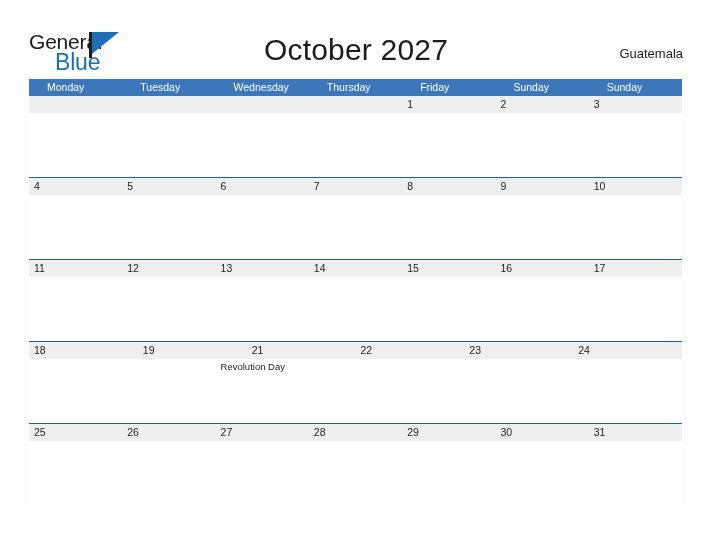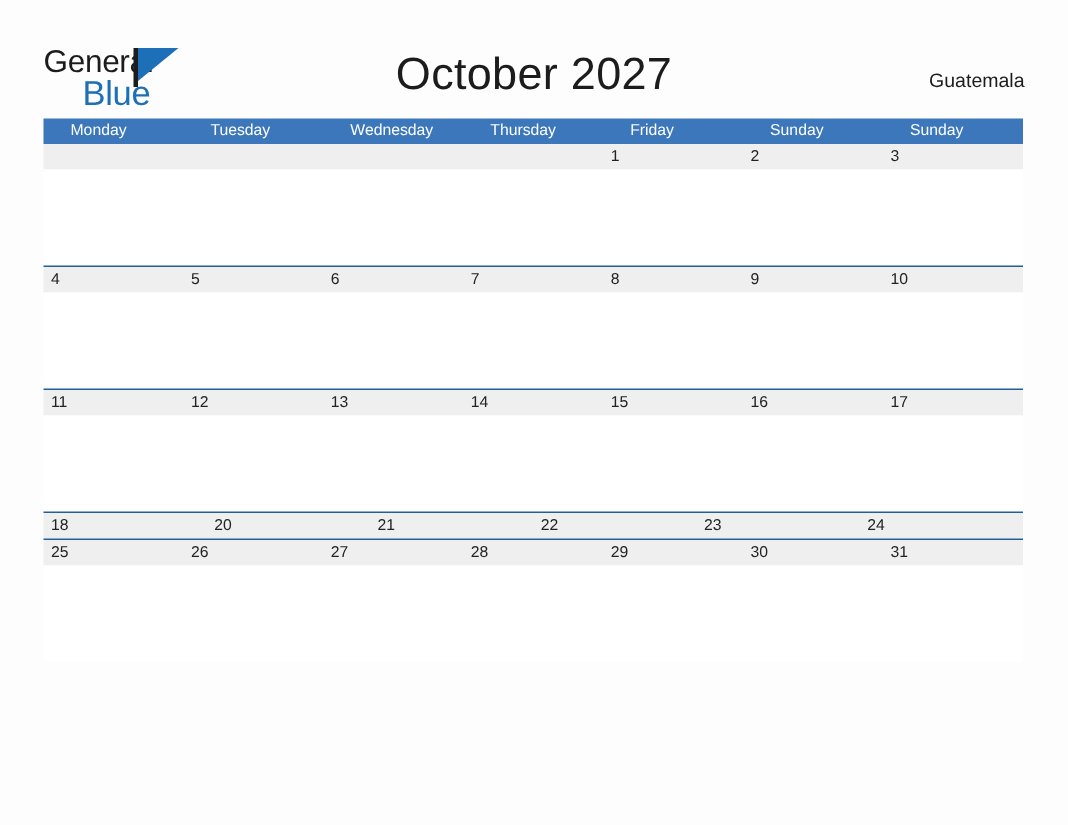--- a/index.html
+++ b/index.html
@@ -261,25 +261,36 @@
             <div class="event-cell"></div>
             <div class="event-cell"></div>
             <div class="event-cell"></div>
             <div class="event-cell"></div>
           </div>
         </div>
         <div class="week-row">
           <div class="sep"></div>
           <div class="date-band">
             <div class="date-cell">18</div>
-            <div class="date-cell">20</div>
+            <div class="date-cell">19</div>
             <div class="date-cell">21</div>
             <div class="date-cell">22</div>
             <div class="date-cell">23</div>
             <div class="date-cell">24</div>
+          </div>
+          <div class="event-band">
+            <div class="event-cell"></div>
+            <div class="event-cell"></div>
+            <div class="event-cell">
+              <span class="event-item">Revolution Day</span>
+            </div>
+            <div class="event-cell"></div>
+            <div class="event-cell"></div>
+            <div class="event-cell"></div>
+            <div class="event-cell"></div>
           </div>
         </div>
         <div class="week-row">
           <div class="sep"></div>
           <div class="date-band">
             <div class="date-cell">25</div>
             <div class="date-cell">26</div>
             <div class="date-cell">27</div>
             <div class="date-cell">28</div>
             <div class="date-cell">29</div>

